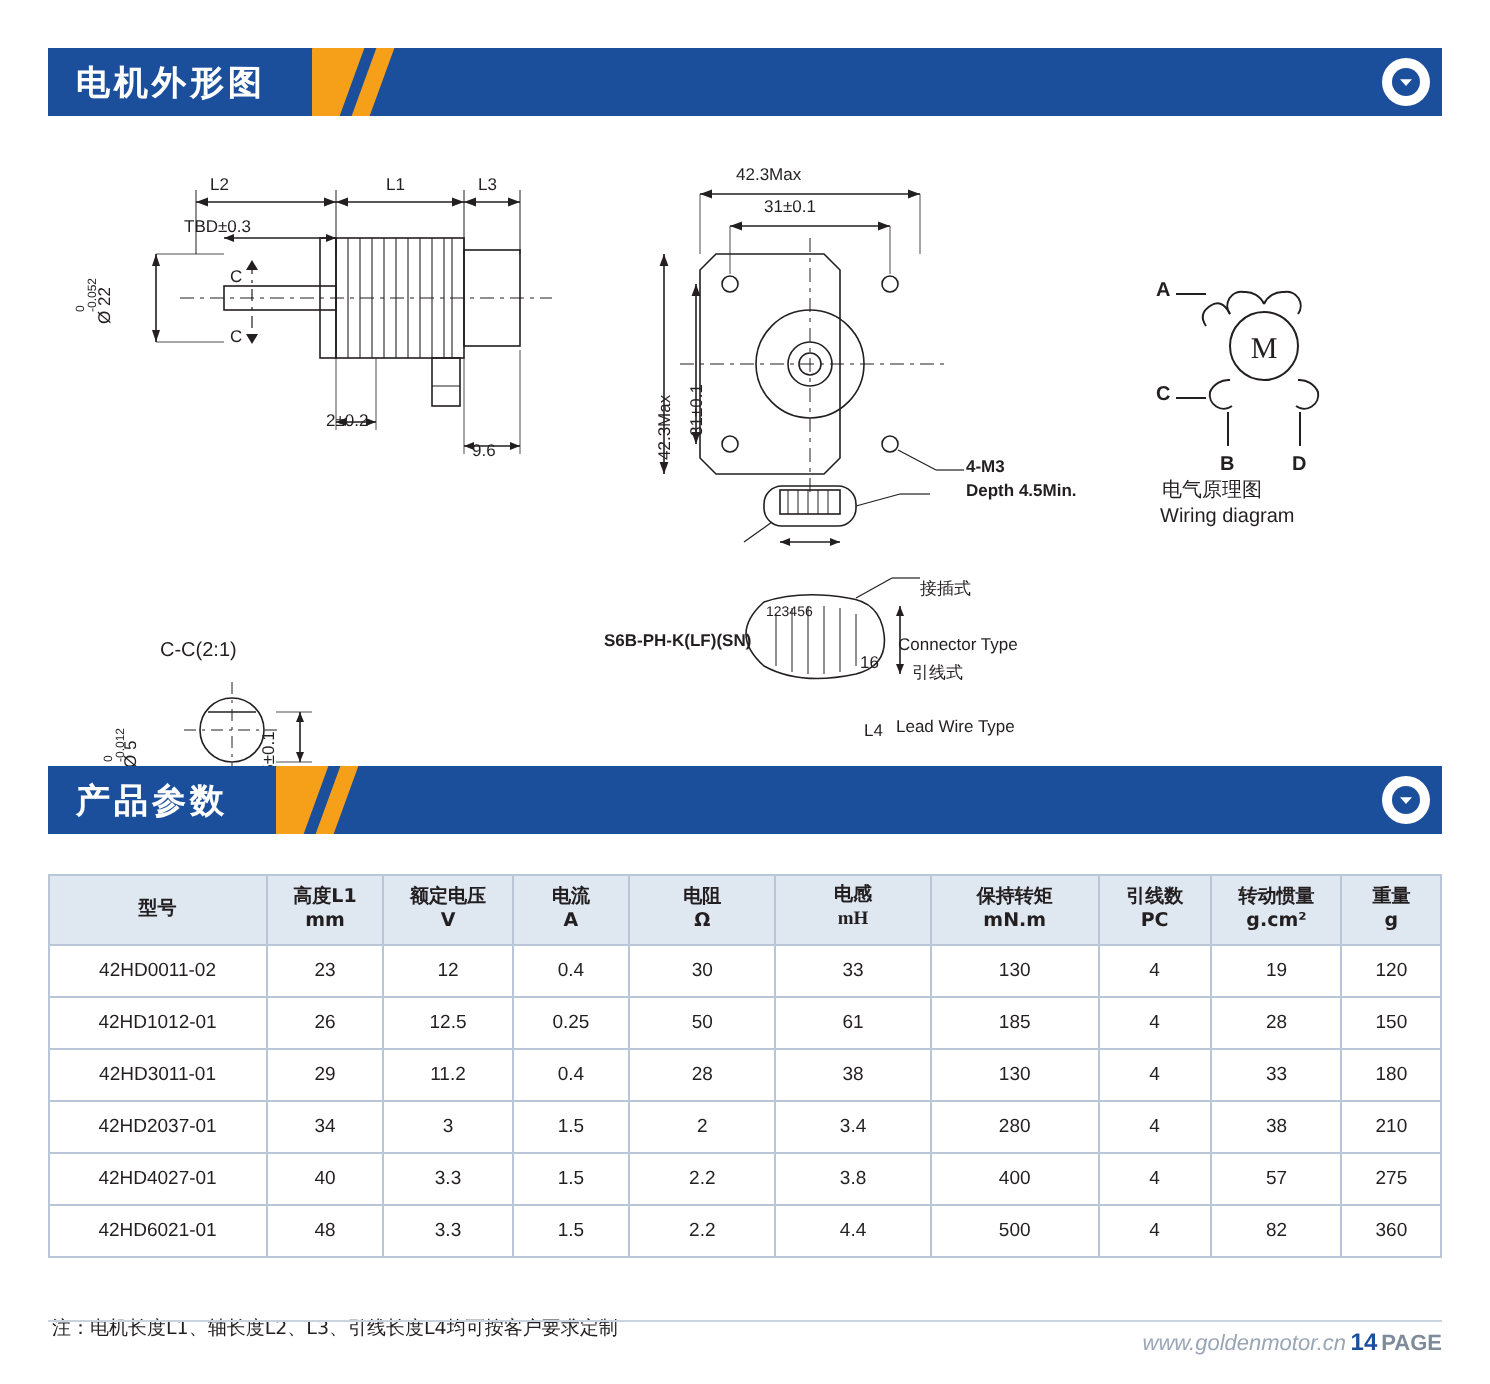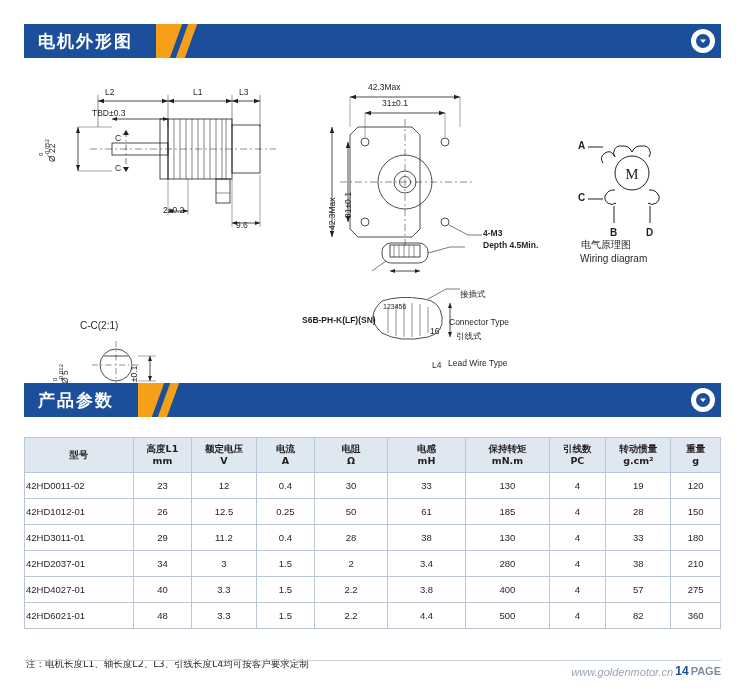--- a/index.html
+++ b/index.html
@@ -63,21 +63,21 @@
   }
   thead th{
     background:#dfe7f1;
     font-family:"DejaVu Sans","Liberation Sans",sans-serif;
     font-weight:bold;
     height:30px;
     line-height:1.25;
     padding:2px 1px;
   }
   tbody td{height:23px;background:#ffffff;}
-  tbody td.first{text-align:left;}
+  tbody td.first{text-align:center;}
   .note{
     position:absolute;left:26px;top:658px;font-size:9.5px;
     font-family:"DejaVu Sans","Liberation Sans",sans-serif;color:#231f20;
   }
   .footer{
     position:absolute;left:0;top:660px;width:745px;height:32px;
   }
   .footer .line{
     position:absolute;left:24px;top:0;width:697px;height:1px;background:#c9d3e0;
   }
@@ -388,21 +388,21 @@
           <div>V</div>
         </th>
         <th style="width:60px;">
           <div>电流</div>
           <div>A</div>
         </th>
         <th style="width:76px;">
           <div>电阻</div>
           <div>Ω</div>
         </th>
-        <th style="width:82px;">
+        <th style="width:82px;font-family:Liberation Serif, serif;">
           <div>电感</div>
           <div>mH</div>
         </th>
         <th style="width:86px;">
           <div>保持转矩</div>
           <div>mN.m</div>
         </th>
         <th style="width:58px;">
           <div>引线数</div>
           <div>PC</div>

